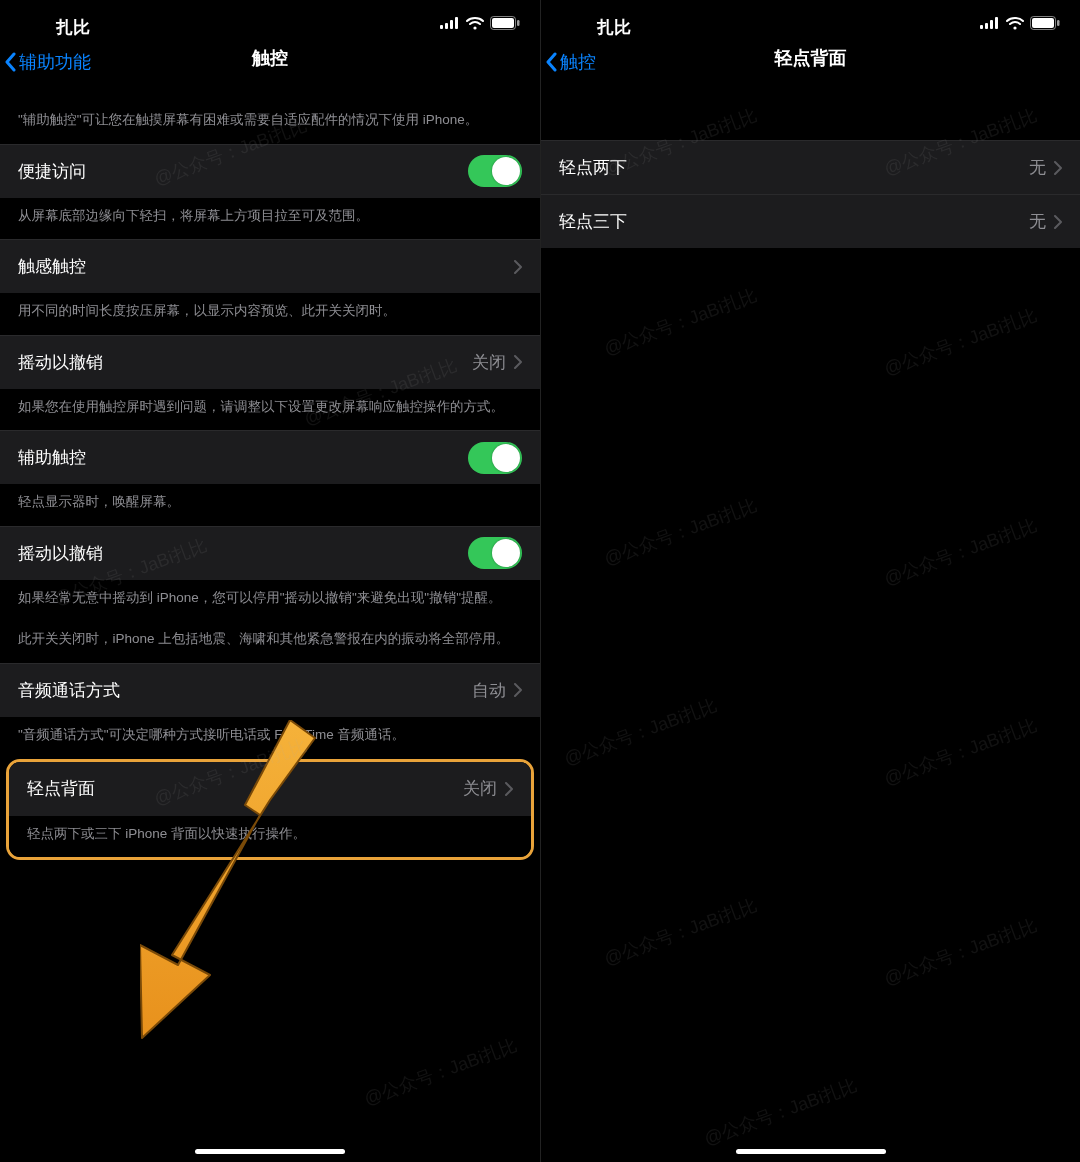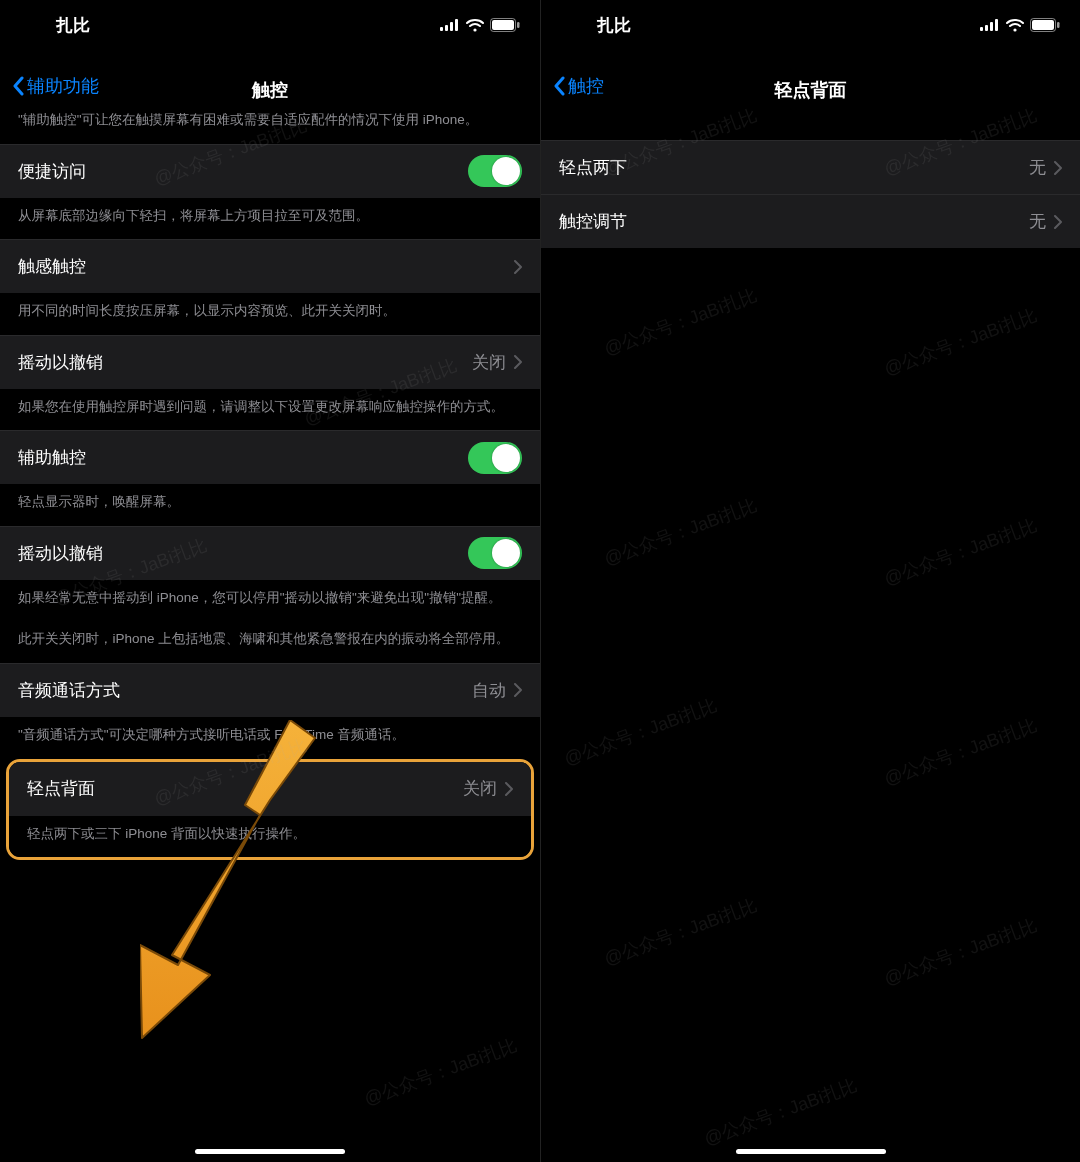--- a/index.html
+++ b/index.html
@@ -19,38 +19,38 @@
     position: relative;
     color: #fff;
     overflow: hidden;
   }
   .phone + .phone { border-left: 1px solid #222; }
 
   
   .status-bar {
     height: 46px;
     display: flex;
-    align-items: center;
-    padding: 4px 20px 0 56px;
+    align-items: flex-start;
+    padding: 16px 20px 0 56px;
     font-size: 17px;
     font-weight: 600;
   }
   .status-bar .carrier { flex: 0 0 auto; }
   .status-bar .spacer { flex: 1; }
   .status-bar .icons { display: flex; align-items: center; gap: 6px; }
   .signal-icon, .wifi-icon, .battery-icon { display:inline-block; }
   .signal-icon svg, .wifi-icon svg, .battery-icon svg { display:block; }
 
   
   .nav-bar {
     height: 56px;
     display: flex;
-    align-items: flex-end;
+    align-items: flex-start;
     position: relative;
-    padding: 0 8px;
+    padding: 0 0;
   }
   .nav-back {
     display: flex;
     align-items: center;
     color: #0a84ff;
     font-size: 18px;
     gap: 3px;
     padding: 4px 4px;
   }
   .nav-title {
@@ -339,21 +339,21 @@
     <div class="cell">
       <span class="label">轻点两下</span>
       <span class="value">无</span>
       <span class="chevron">
         <svg width="8" height="14" viewBox="0 0 8 14">
             <polyline points="1,1 7,7 1,13" fill="none" stroke="#5a5a5e" stroke-width="2" stroke-linecap="round" stroke-linejoin="round"></polyline>
           </svg>
       </span>
     </div>
     <div class="cell">
-      <span class="label">触控调节</span>
+      <span class="label">轻点三下</span>
       <span class="value">无</span>
       <span class="chevron">
         <svg width="8" height="14" viewBox="0 0 8 14">
             <polyline points="1,1 7,7 1,13" fill="none" stroke="#5a5a5e" stroke-width="2" stroke-linecap="round" stroke-linejoin="round"></polyline>
           </svg>
       </span>
     </div>
   </div>
 
   <div class="home-indicator"></div>

